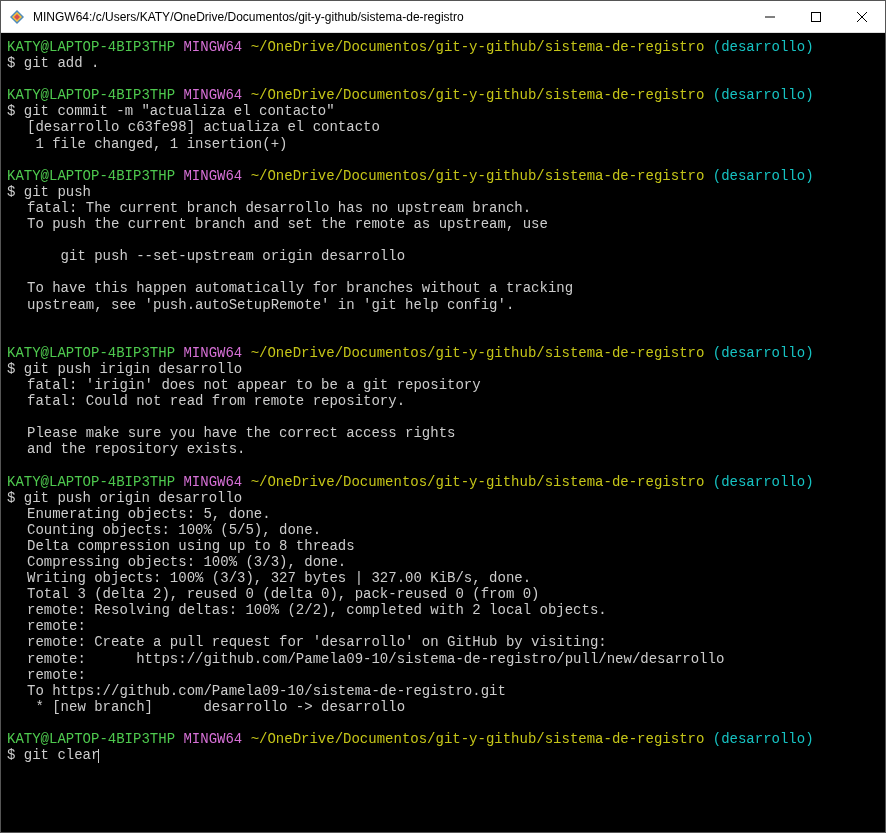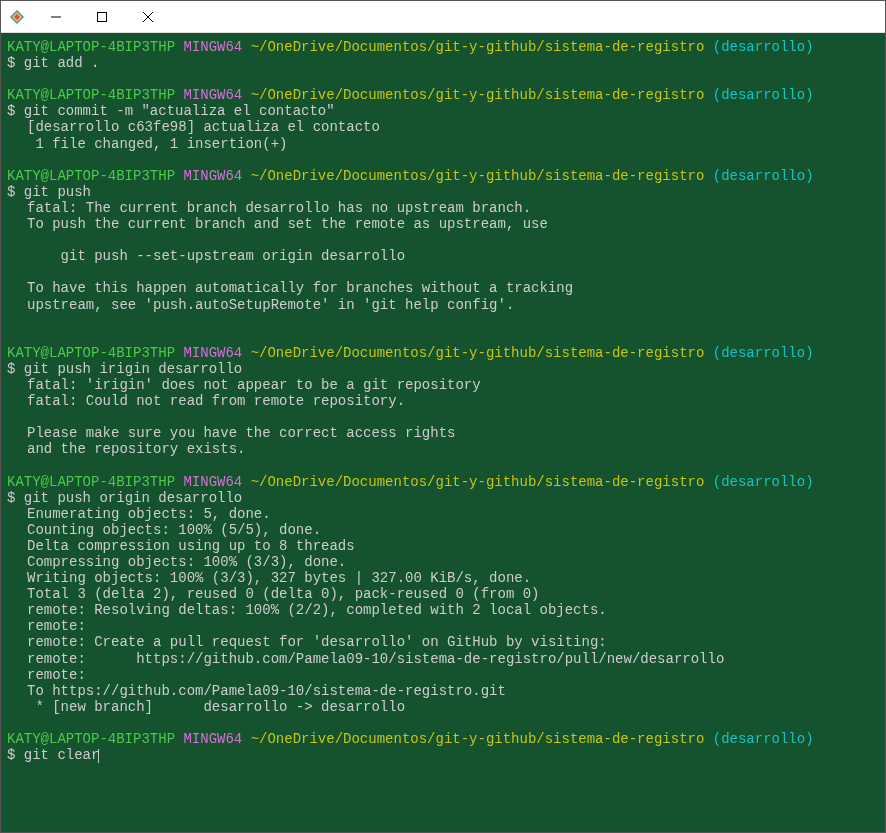--- a/index.html
+++ b/index.html
@@ -56,21 +56,21 @@
       align-items: center;
       justify-content: center;
       background: transparent;
       border: none;
       cursor: pointer;
       font-size: 10px;
       color: #000;
     }
     .terminal {
       flex: 1;
-      background: #14532d;
+      background: #000000;
       color: #ccc;
       font-family: 'Consolas', 'Courier New', monospace;
       font-size: 14px;
       line-height: 1.15;
       padding: 6px 0 6px 6px;
       overflow: auto;
       white-space: pre-wrap;
       word-break: break-all;
     }
     .green { color: #4ec94e; }
@@ -95,20 +95,21 @@
 
 <div class="window">
   <div class="titlebar">
     <span class="titlebar-icon">
       <svg width="16" height="16" viewBox="0 0 16 16">
         <polygon points="8,1 15,8 8,15 1,8" fill="#4e8bbf"></polygon>
         <polygon points="8,3 13,8 8,13 3,8" fill="#f7c13d"></polygon>
         <polygon points="8,5 11,8 8,11 5,8" fill="#d64d52"></polygon>
       </svg>
     </span>
+    <span class="titlebar-title">MINGW64:/c/Users/KATY/OneDrive/Documentos/git-y-github/sistema-de-registro</span>
     <div class="window-controls">
       <button class="win-btn">
         <svg width="10" height="10" viewBox="0 0 10 10">
             <line x1="0" y1="5" x2="10" y2="5" stroke="#000" stroke-width="1"></line>
           </svg>
       </button>
       <button class="win-btn">
         <svg width="10" height="10" viewBox="0 0 10 10">
             <rect x="0.5" y="0.5" width="9" height="9" fill="none" stroke="#000" stroke-width="1"></rect>
           </svg>

